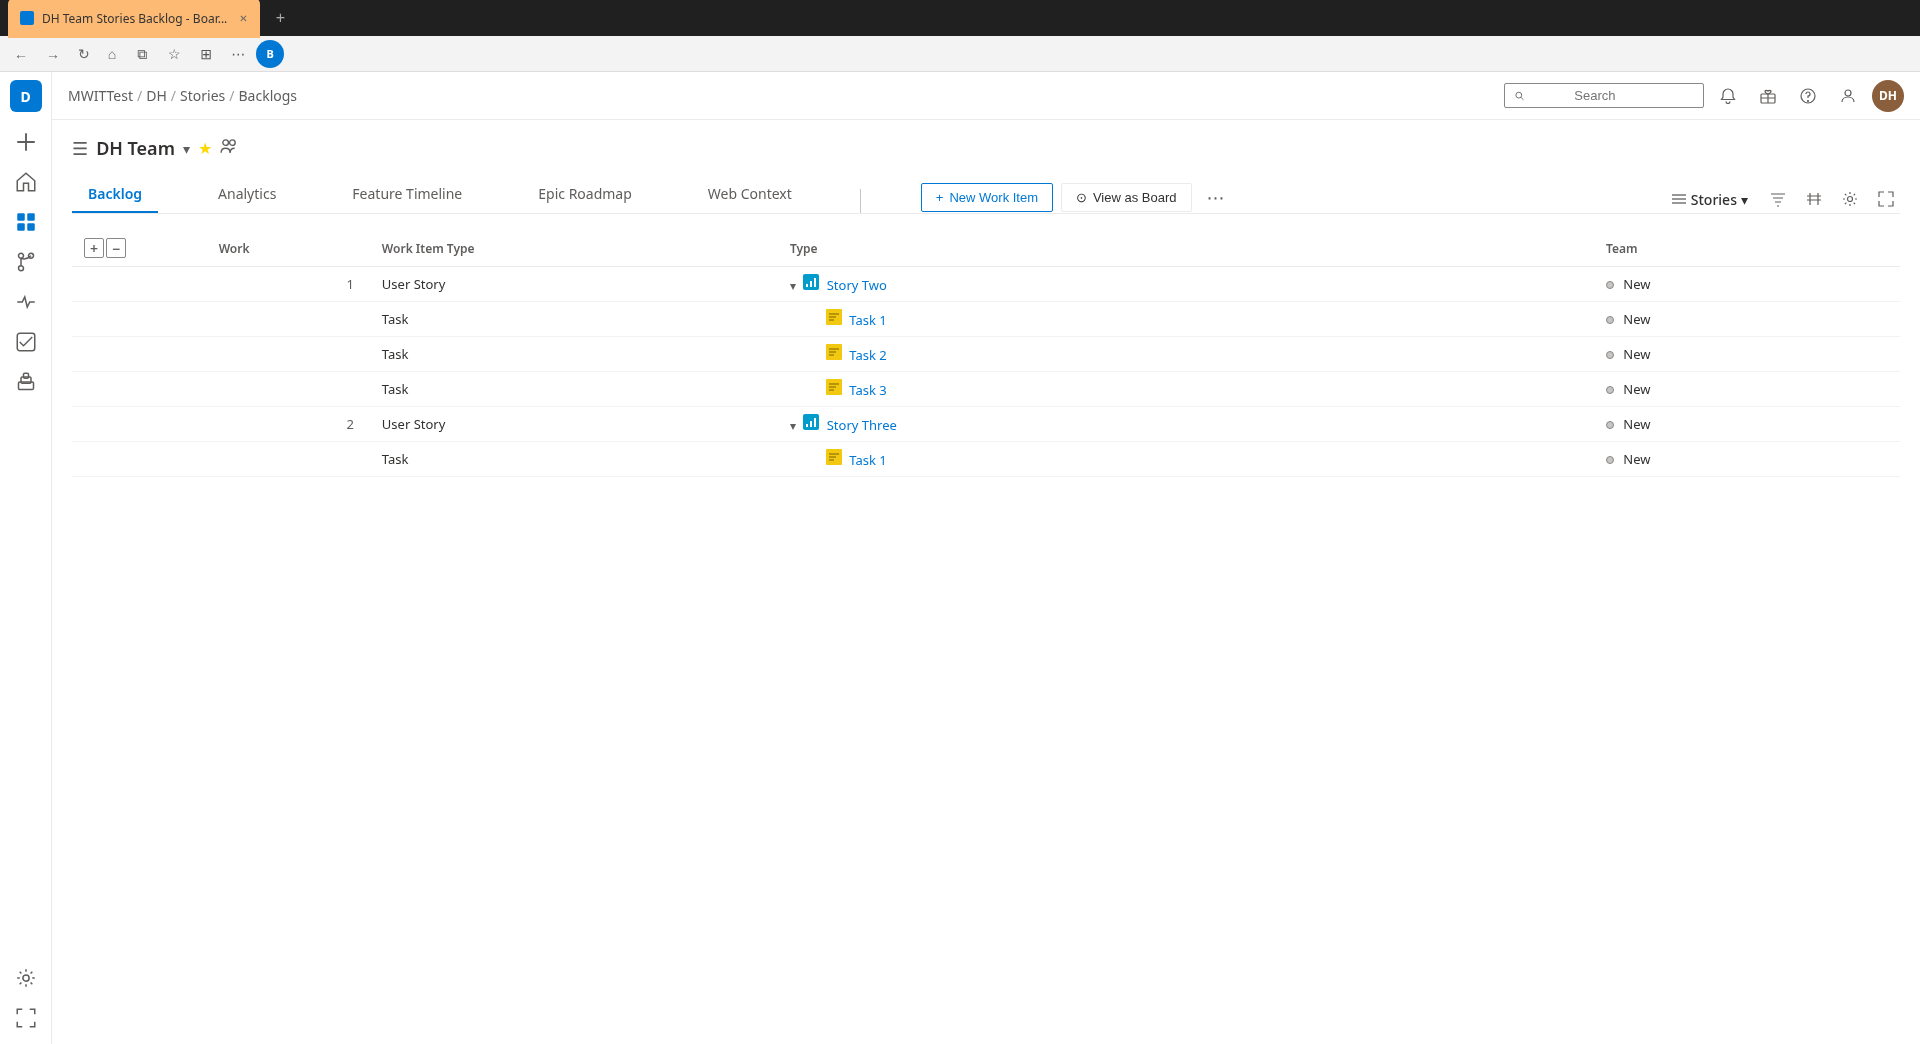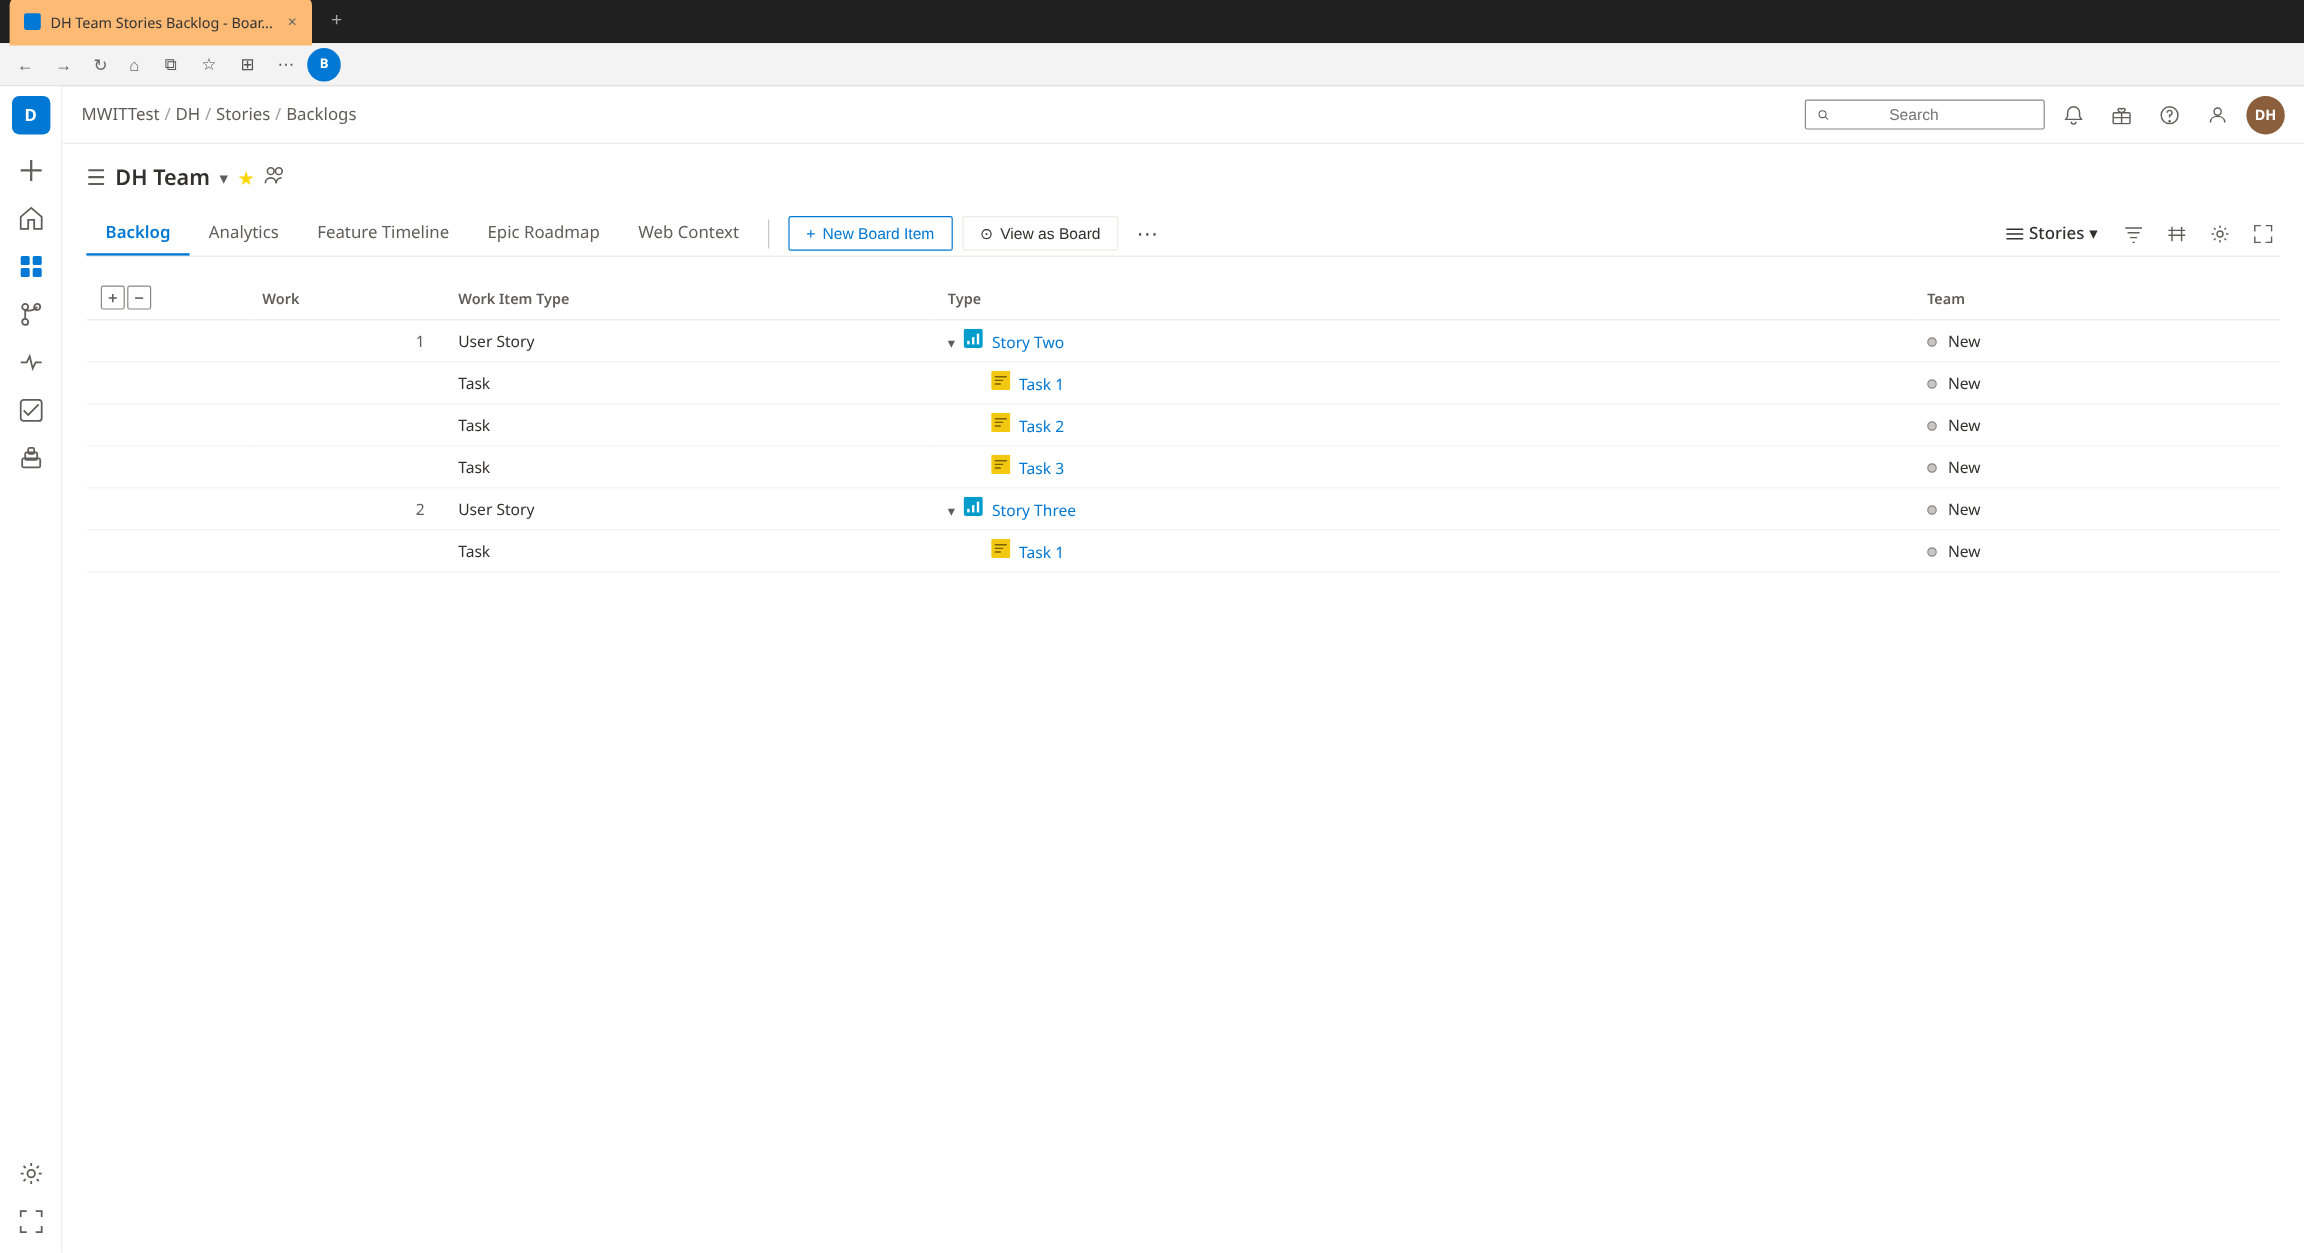--- a/index.html
+++ b/index.html
@@ -50,21 +50,21 @@
 
     
     .page-header { display: flex; align-items: center; gap: 8px; margin-bottom: 16px; }
     .menu-icon { font-size: 18px; cursor: pointer; color: #605e5c; }
     .page-title { font-size: 18px; font-weight: 600; color: #323130; cursor: pointer; }
     .title-dropdown { font-size: 14px; color: #605e5c; cursor: pointer; }
     .star-icon { color: #ffd700; font-size: 16px; cursor: pointer; }
     .team-icon { font-size: 16px; cursor: pointer; color: #605e5c; }
 
     
-    .tabs-bar { display: flex; align-items: center; border-bottom: 1px solid #edebe9; margin-bottom: 16px; }
+    .tabs-bar { display: flex; align-items: flex-end; border-bottom: 1px solid #edebe9; margin-bottom: 16px; gap: 44px; }
     .tab { padding: 8px 16px; font-size: 14px; cursor: pointer; color: #605e5c; border-bottom: 2px solid transparent; white-space: nowrap; }
     .tab.active { color: #0078d4; border-bottom-color: #0078d4; font-weight: 600; }
     .tab-divider { width: 1px; height: 24px; background: #c8c6c4; margin: 0 8px; }
     .tab-actions { display: flex; align-items: center; gap: 8px; margin-left: 8px; }
     .new-item-btn { display: flex; align-items: center; gap: 6px; padding: 6px 14px; background: #fff; border: 1px solid #0078d4; color: #0078d4; border-radius: 2px; cursor: pointer; font-size: 13px; font-weight: 500; }
     .view-board-btn { display: flex; align-items: center; gap: 6px; padding: 6px 14px; background: #fff; border: 1px solid #edebe9; color: #323130; border-radius: 2px; cursor: pointer; font-size: 13px; }
     .more-btn { width: 32px; height: 32px; display: flex; align-items: center; justify-content: center; border-radius: 2px; cursor: pointer; color: #605e5c; font-size: 18px; }
     .tabs-right { margin-left: auto; display: flex; align-items: center; gap: 8px; }
     .stories-dropdown { display: flex; align-items: center; gap: 4px; font-size: 14px; font-weight: 500; cursor: pointer; padding: 4px 8px; border-radius: 2px; }
     .filter-icon, .group-icon, .settings-icon, .expand-icon { width: 28px; height: 28px; display: flex; align-items: center; justify-content: center; cursor: pointer; color: #605e5c; border-radius: 2px; }
@@ -262,21 +262,21 @@
         <div class="tab">Analytics</div>
         <div class="tab">Feature Timeline</div>
         <div class="tab">Epic Roadmap</div>
         <div class="tab">Web Context</div>
 
         <div class="tab-divider"></div>
 
         <div class="tab-actions">
           <button class="new-item-btn">
             <span>+</span>
-            <span>New Board Item</span>
+            <span>New Work Item</span>
           </button>
           <button class="view-board-btn">
             <span>⊙</span>
             <span>View as Board</span>
           </button>
           <div class="more-btn">⋯</div>
         </div>
 
         <div class="tabs-right">
           <div class="stories-dropdown">

